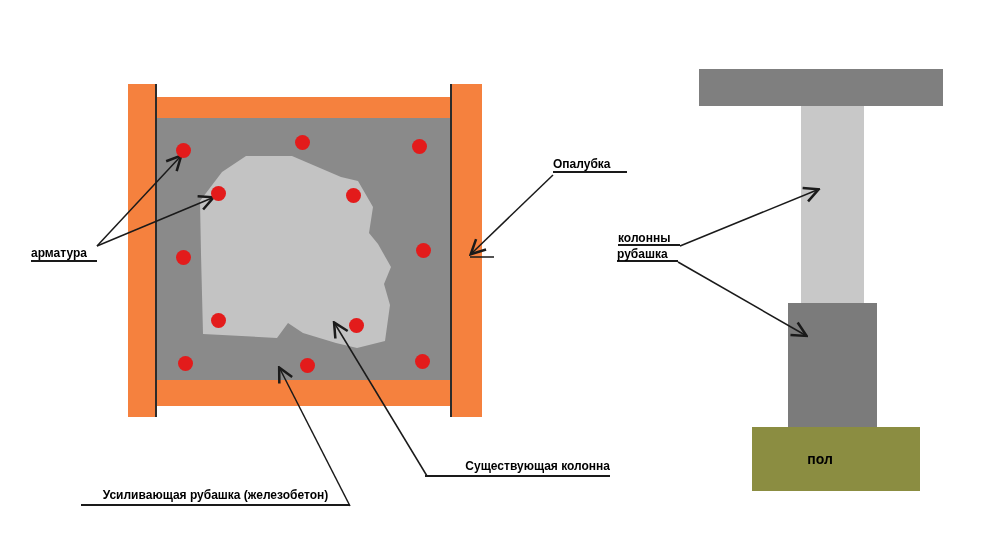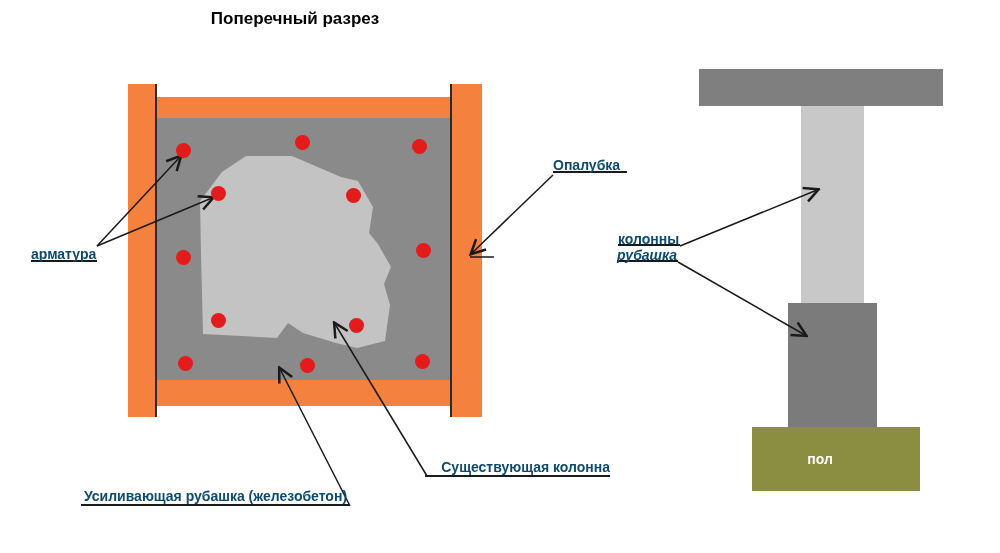--- a/index.html
+++ b/index.html
@@ -25,48 +25,47 @@
   .plank-right {left:450px;top:84px;width:32px;height:333px;background:var(--formwork_orange);}
   .plank-top   {left:157px;top:97px;width:293px;height:21px;background:var(--formwork_orange);}
   .plank-bottom{left:157px;top:380px;width:293px;height:26px;background:var(--formwork_orange);}
   .jacket-square{left:157px;top:118px;width:293px;height:262px;background:var(--jacket_gray);}
   
   .beam  {left:699px;top:69px;width:244px;height:37px;background:var(--beam_gray);}
   .column{left:801px;top:106px;width:63px;height:198px;background:var(--column_light_gray);}
   .elev-jacket{left:788px;top:303px;width:89px;height:124px;background:var(--elevation_jacket_gray);}
   .floor {left:752px;top:427px;width:168px;height:64px;background:var(--floor_olive);
           display:flex;align-items:center;justify-content:center;}
-  .floor span{color:#ffffff;font-weight:bold;font-size:14px;transform:translateX(-16px);}
+  .floor span{color:#000000;font-weight:bold;font-size:14px;transform:translateX(-16px);}
   
   #overlay{position:absolute;left:0;top:0;width:1000px;height:553px;z-index:5;pointer-events:none;}
   #overlay polygon{fill:var(--existing_column_gray);stroke:none;}
   #overlay line{stroke:var(--line_black);stroke-width:1.5;}
   #overlay line.edge{stroke:#2B2B2B;stroke-width:2;}
   
   .dots-layer{position:absolute;left:0;top:0;width:1000px;height:553px;z-index:6;pointer-events:none;}
   .dot{position:absolute;width:15px;height:15px;border-radius:50%;background:var(--rebar_red);}
   
   .title{position:absolute;left:150px;top:8px;width:290px;text-align:center;
          font-size:17px;font-weight:bold;color:#000;line-height:21px;z-index:7;}
-  .lbl{position:absolute;font-size:14px;font-weight:bold;color:#0c4a6e;white-space:nowrap;
+  .lbl{position:absolute;font-size:12px;font-weight:bold;color:#000000;white-space:nowrap;
        border-bottom:2px solid var(--line_black);z-index:7;}
   .lbl-rebar   {left:31px;top:246px;width:66px;height:14px;}
   .lbl-formwork{left:553px;top:157px;width:74px;height:14px;}
   .lbl-existing{left:425px;top:459px;width:185px;height:16px;text-align:right;}
   .lbl-jacket  {left:81px;top:488px;width:269px;height:16px;text-align:center;}
   .lbl-col     {left:618px;top:231px;width:62px;height:13px;}
-  .lbl-rub     {left:617px;top:247px;width:61px;height:13px;font-style:italic;}
+  .lbl-rub     {left:617px;top:247px;width:61px;height:13px;}
 </style>
 </head>
 <body>
 
 <div class="stage">
 
   <div class="title">
-    <div>Поперечный разрез</div>
   </div>
 
   <div class="rect plank-left"></div>
   <div class="rect plank-right"></div>
   <div class="rect plank-top"></div>
   <div class="rect plank-bottom"></div>
   <div class="rect jacket-square"></div>
 
   <div class="rect beam"></div>
   <div class="rect column"></div>

